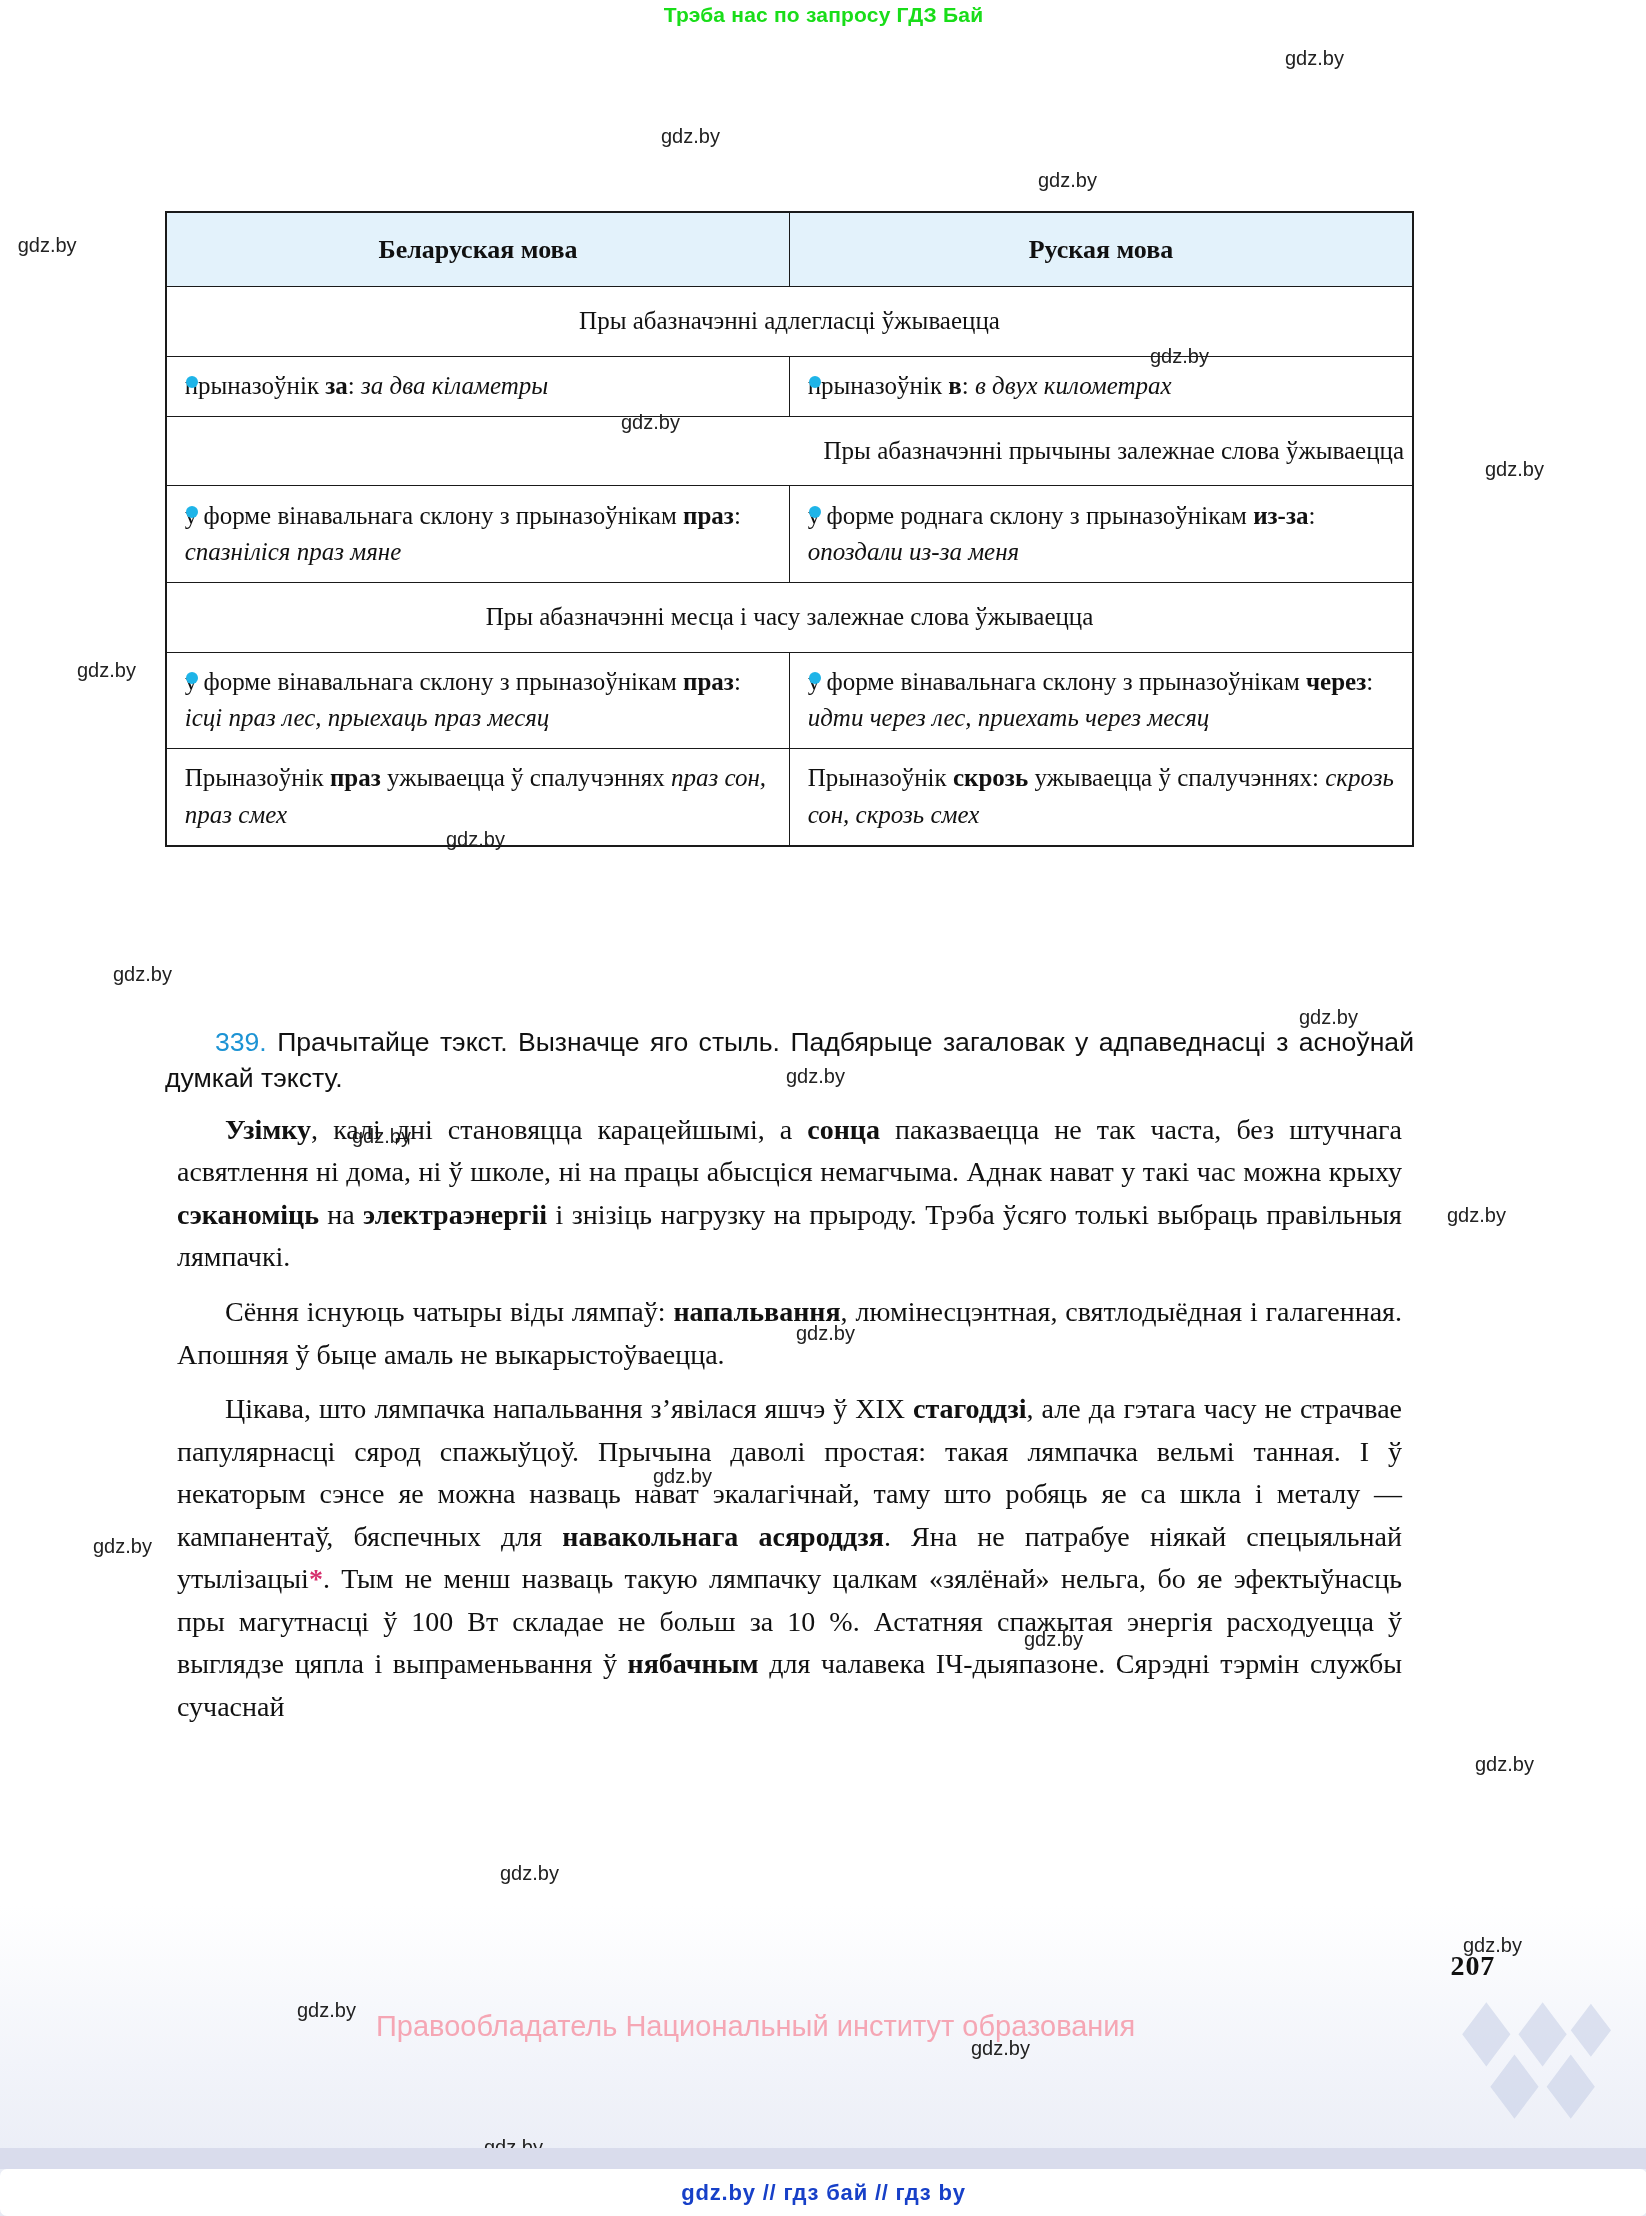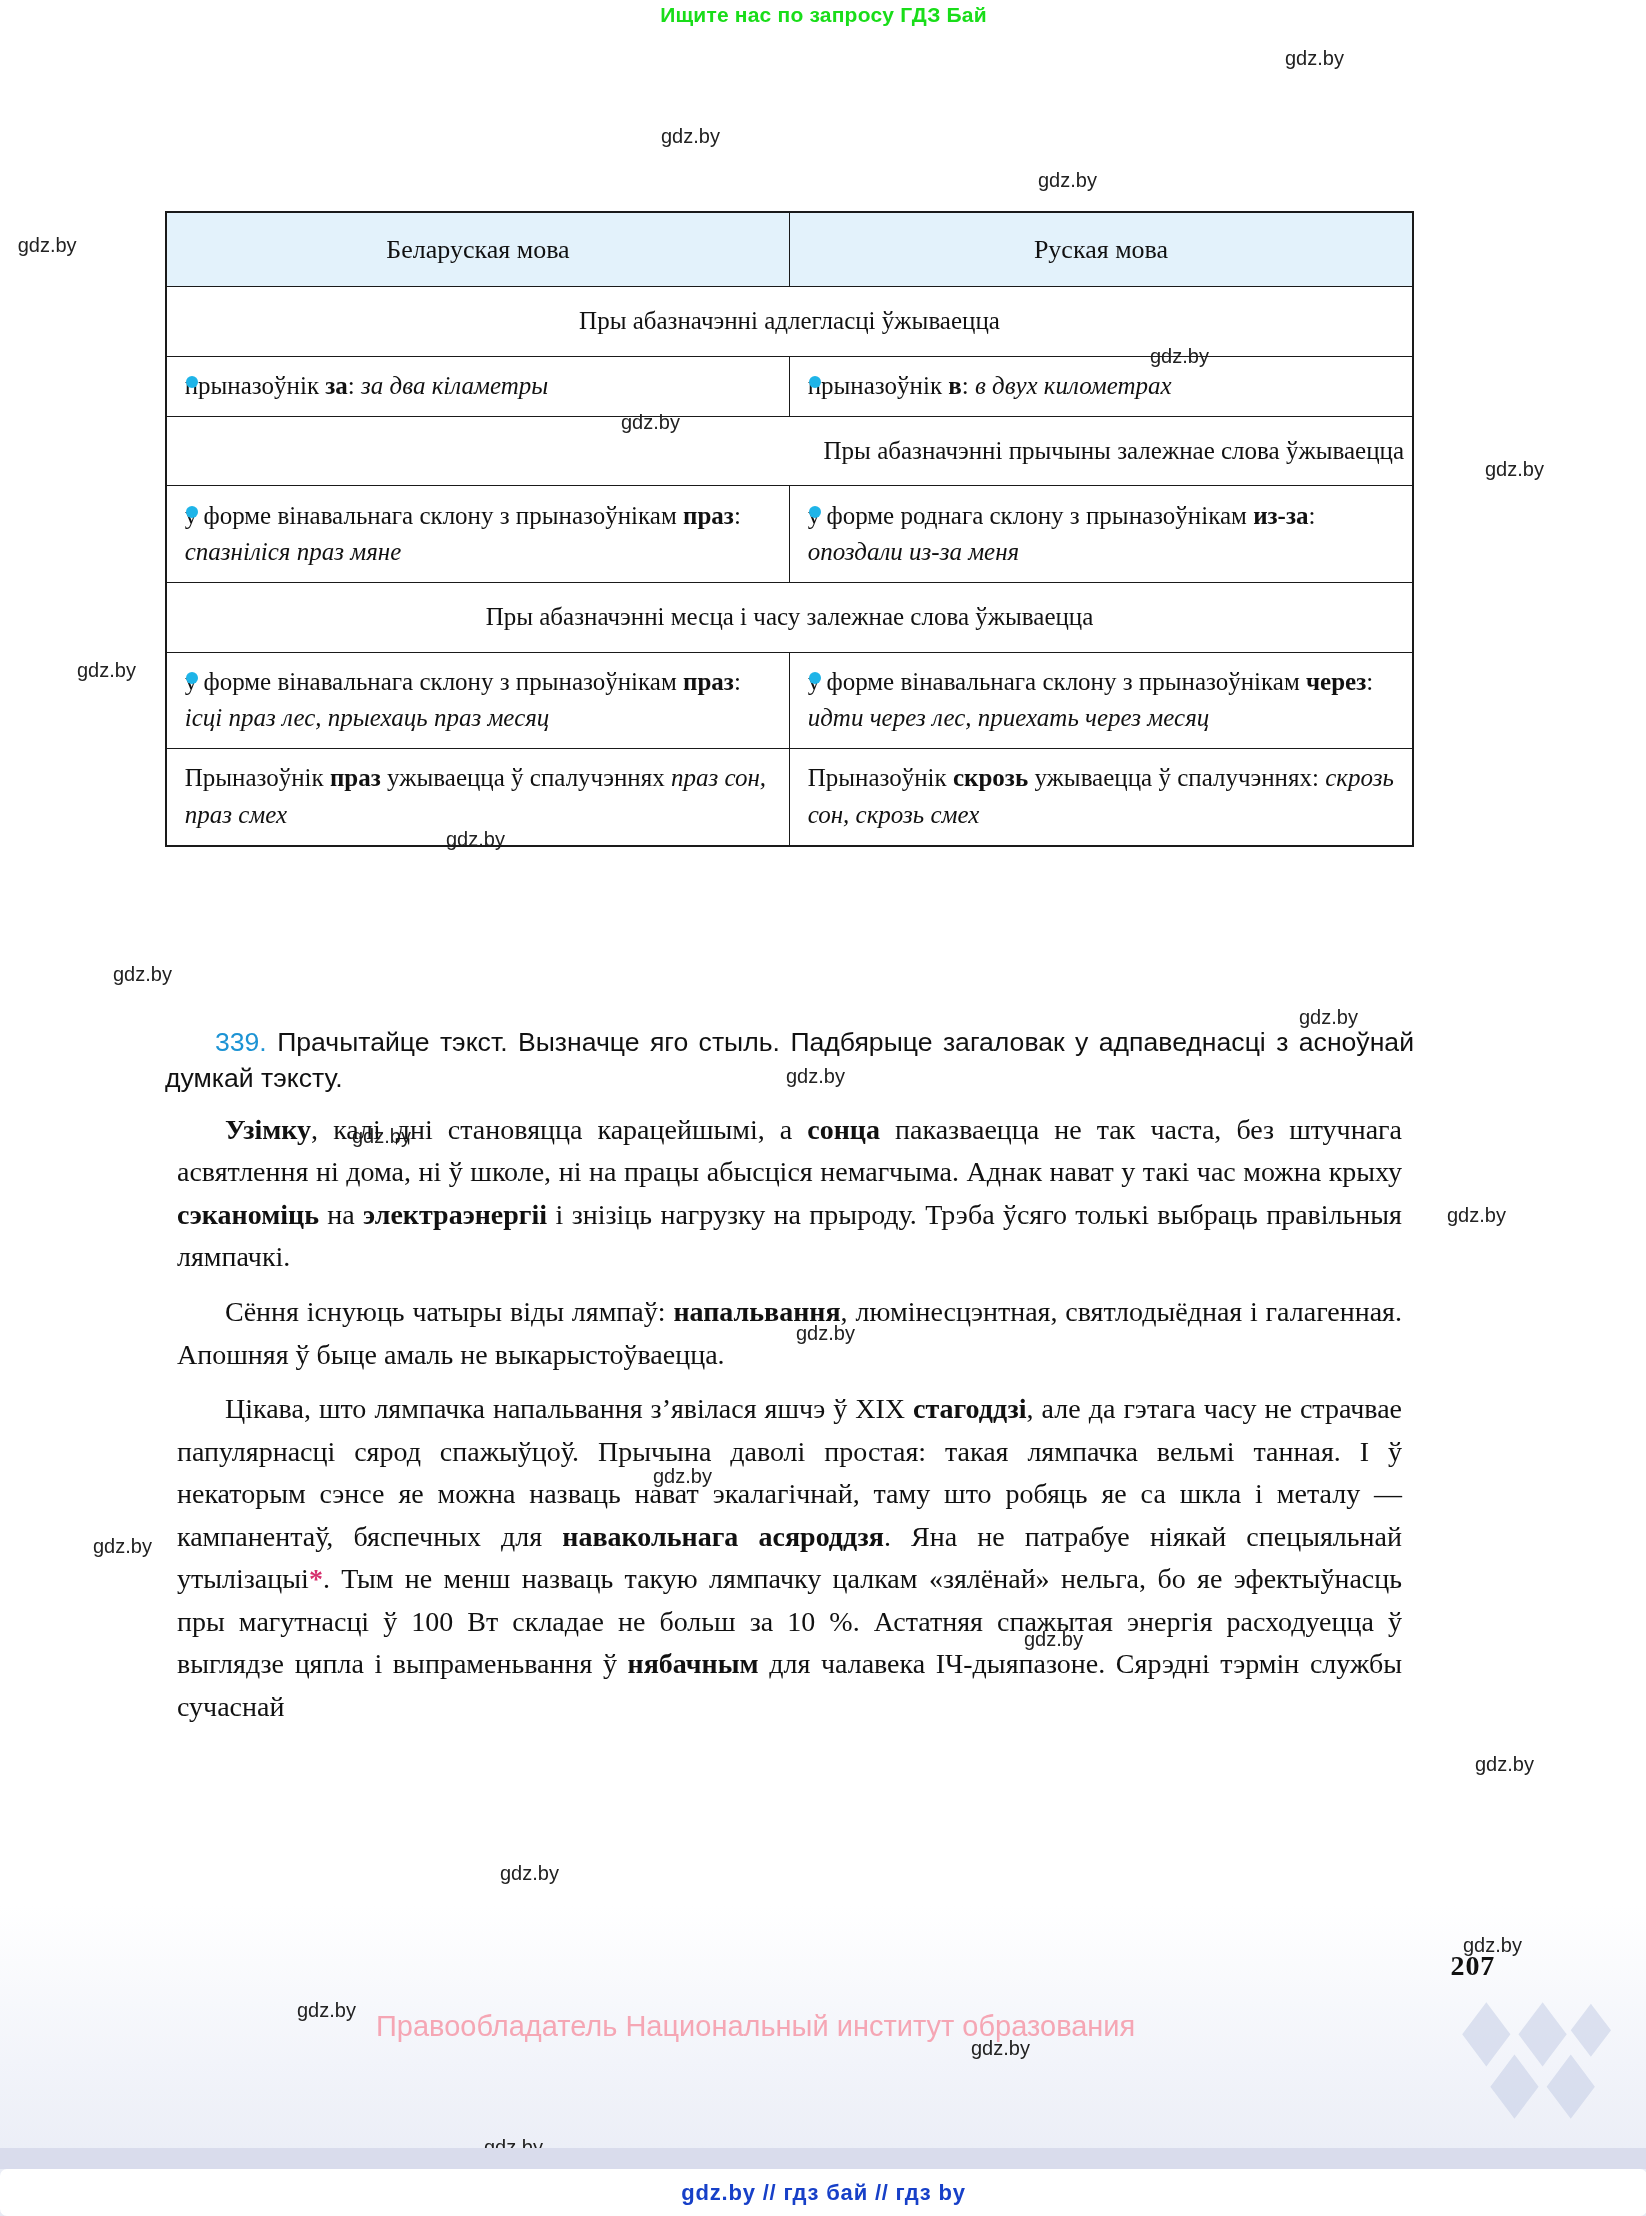--- a/index.html
+++ b/index.html
@@ -75,21 +75,21 @@
     padding:11.3px 17.7px;
     font-size:25px;
     line-height:1.46;
     vertical-align:top;
     text-align:left;
     font-weight:normal;
   }
   .gram-table thead th {
     background:#e3f2fb;
     text-align:center;
-    font-weight:normal;
+    font-weight:bold;
     font-size:26px;
     padding:17.7px 8px;
     margin-top:8px;
   }
   .span-row td {
     text-align:center;
     padding:16px 8px;
     font-size:25px;
   }
   .span-row.left td { text-align:right; padding-left:22.6px; }
@@ -133,21 +133,21 @@
     right:152px; bottom:234px;
     font-size:28px; font-weight:bold;
     letter-spacing:0.8px;
   }
 </style>
 </head>
 <body>
 
 <div class="page">
 
-  <div class="top-banner">Ищите нас по запросу ГДЗ Бай</div>
+  <div class="top-banner">Трэба нас по запросу ГДЗ Бай</div>
 
   <div id="watermark-layer">
       <div class="wm" style="left: 1285px; top: 47px; font-size: 20px;">gdz.by</div>
       <div class="wm" style="left: 661px; top: 125px; font-size: 20px;">gdz.by</div>
       <div class="wm" style="left: 1038px; top: 169px; font-size: 20px;">gdz.by</div>
       <div class="wm" style="left: 17.7px; top: 234px; font-size: 20px;">gdz.by</div>
       <div class="wm" style="left: 1150px; top: 345px; font-size: 20px;">gdz.by</div>
       <div class="wm" style="left: 621px; top: 411px; font-size: 20px;">gdz.by</div>
       <div class="wm" style="left: 1485px; top: 458px; font-size: 20px;">gdz.by</div>
       <div class="wm" style="left: 77px; top: 659px; font-size: 20px;">gdz.by</div>

